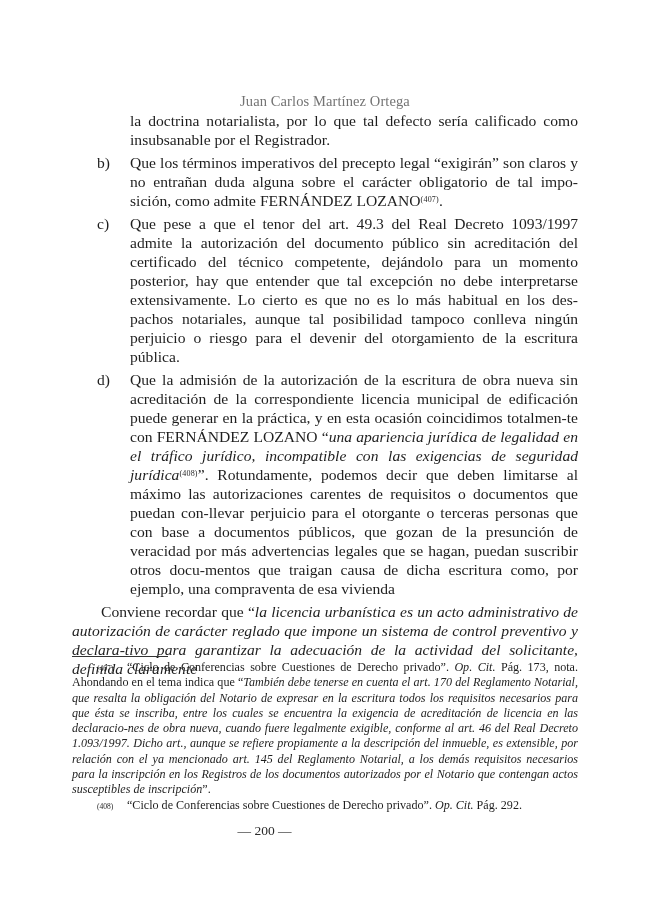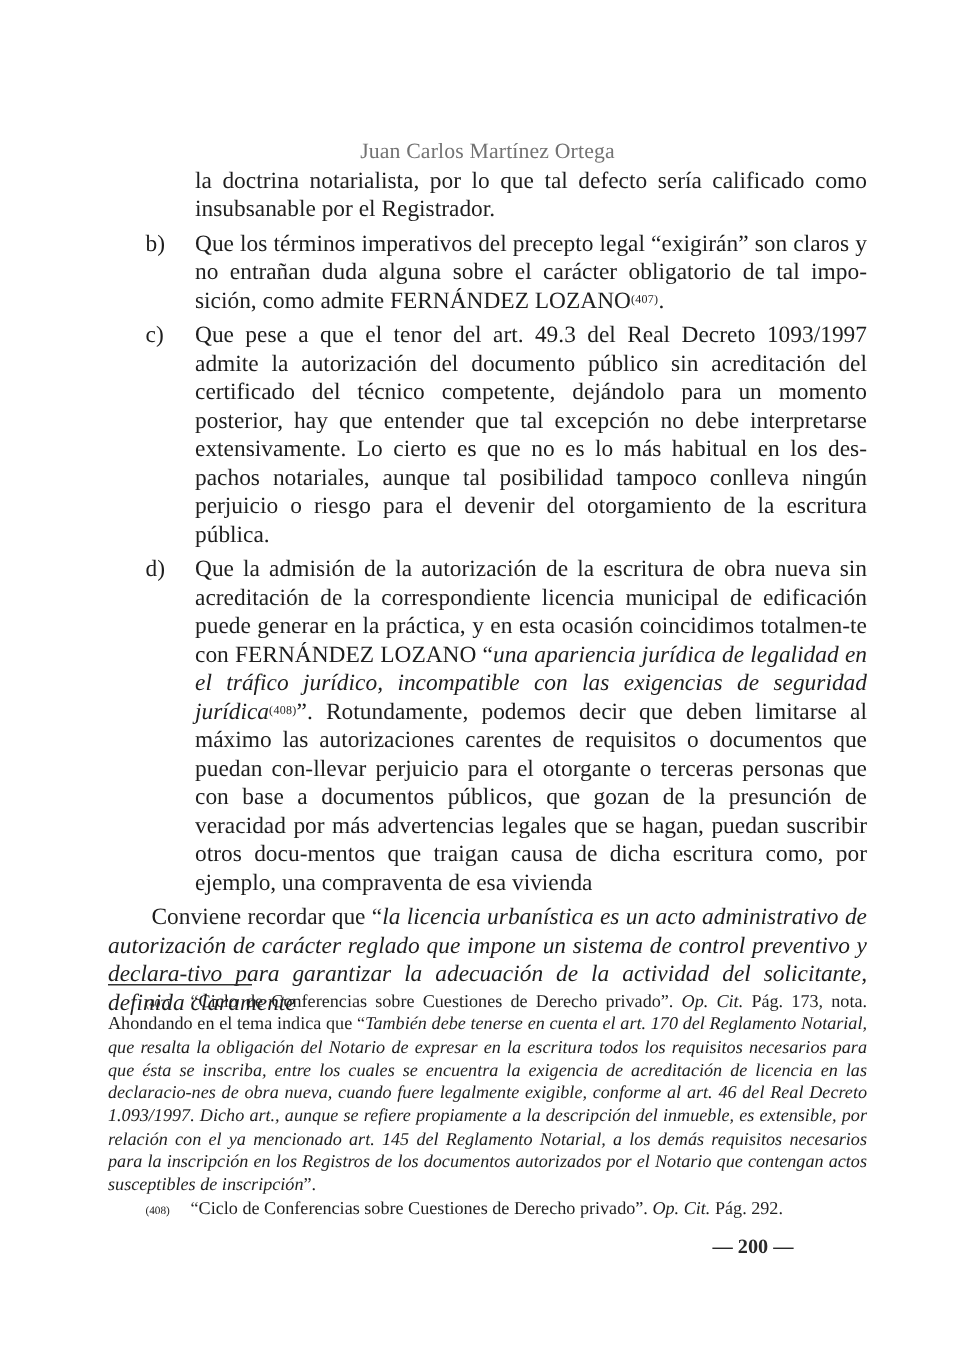--- a/index.html
+++ b/index.html
@@ -96,24 +96,23 @@
       width: 30px;
       text-indent: 0;
       position: relative;
       top: 1px;
     }
     .folio {
       position: absolute;
       top: 823px;
       left: 0;
       width: 529px;
-      text-align: right;
+      text-align: center;
       font-size: 13.5px;
       color: #2a2a2a;
-      font-weight: bold;
     }
   </style>
 </head>
 <body>
 
 <div class="running-head">Juan Carlos Martínez Ortega</div>
 
 <div class="text-block">
   <p class="continuation">la doctrina notarialista, por lo que tal defecto sería calificado como insubsanable por el Registrador.</p>
 

